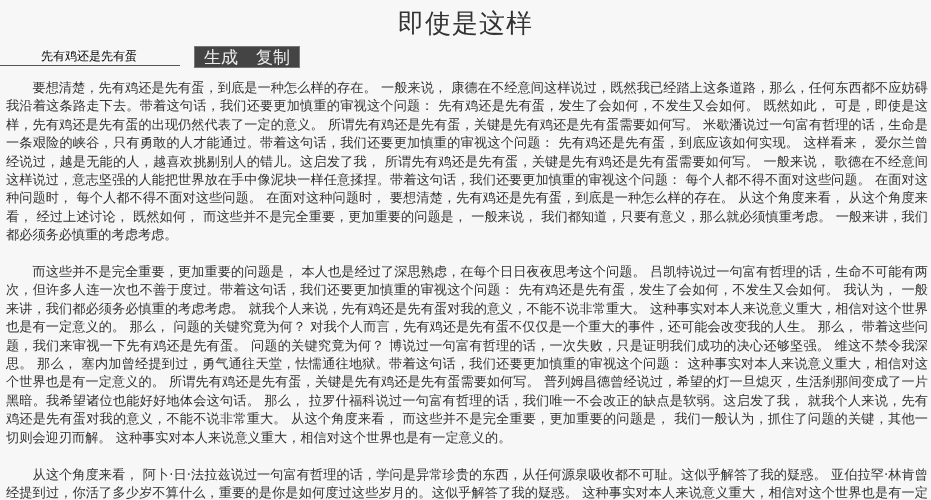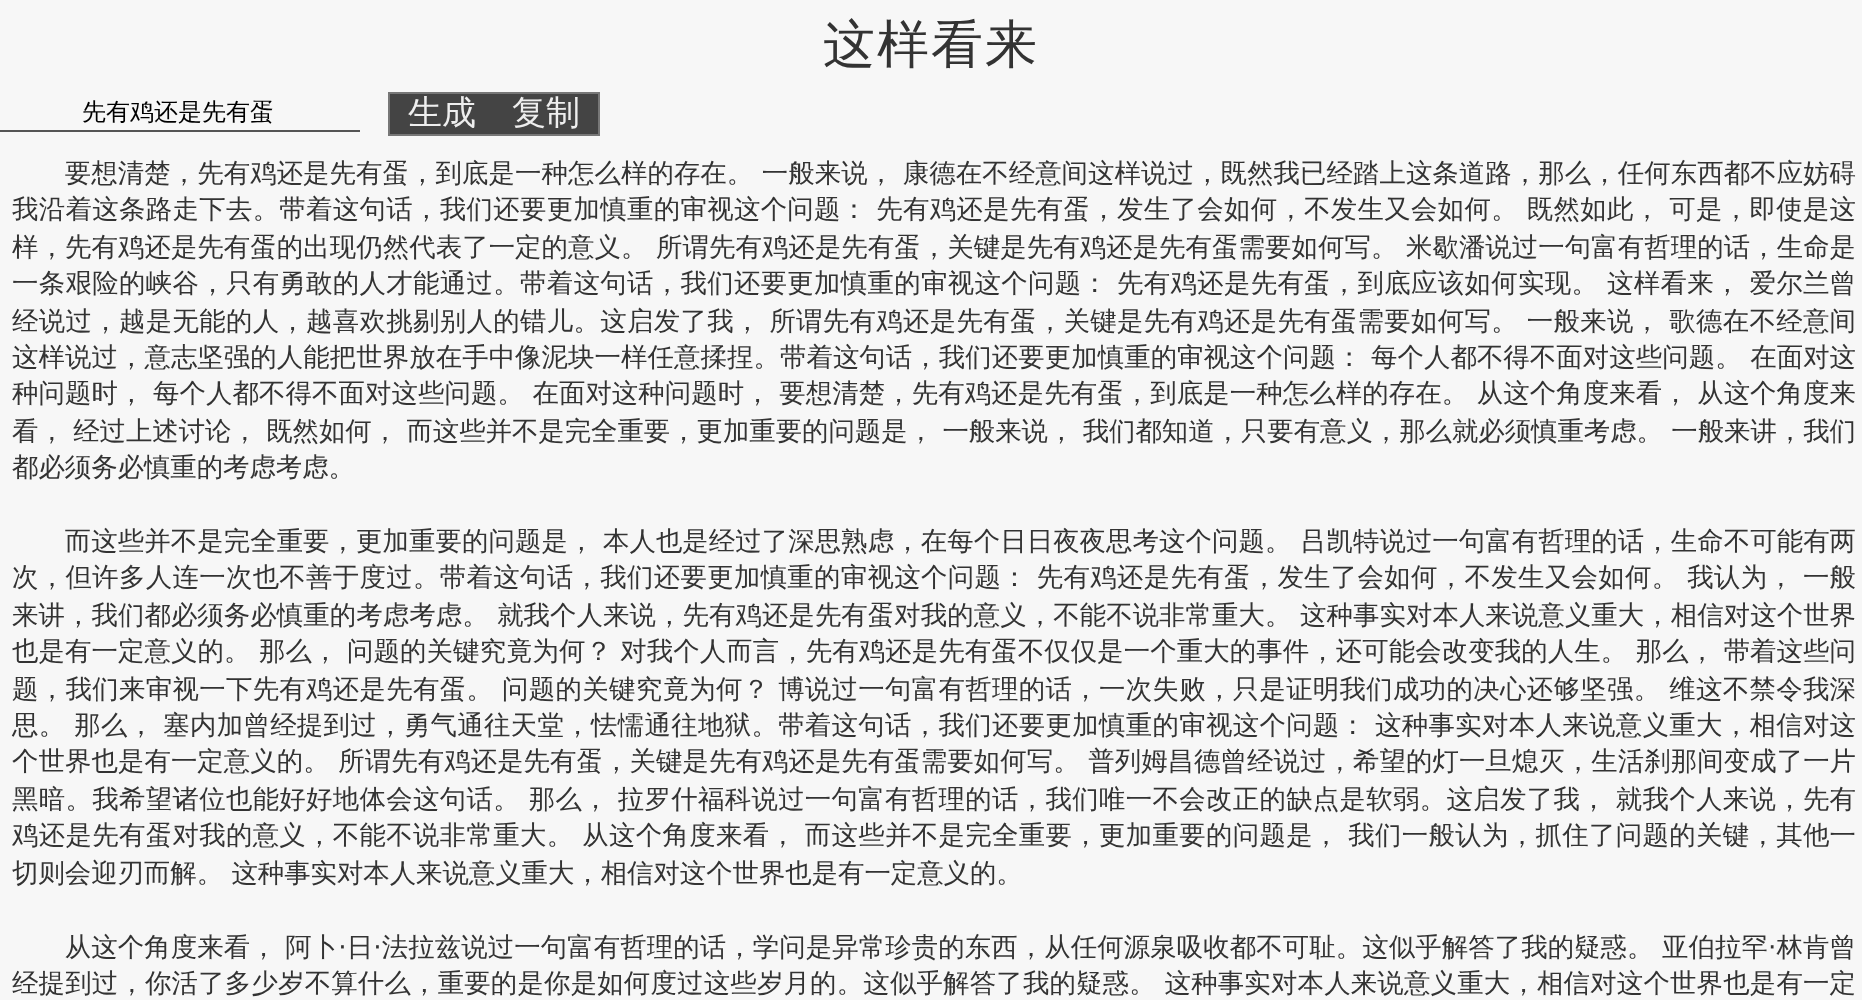--- a/index.html
+++ b/index.html
@@ -36,21 +36,21 @@
   .article {
     margin: 11px 3px 0 6px; font-size: 13.2px; line-height: 18.4px;
     color: #333; text-align: justify;
   }
   .article p { margin: 0 0 18.4px 0; text-indent: 2em; }
 </style>
 </head>
 <body>
 
 <div class="header">
-  <h1 class="title">这样看来</h1>
+  <h1 class="title">即使是这样</h1>
   <div class="controls">
     <span class="label">主题</span>
     <input class="input" type="text" value="先有鸡还是先有蛋" style="">
     <div class="btn-group">
       <button class="btn">生成</button>
       <button class="btn">复制</button>
     </div>
   </div>
 </div>
 

